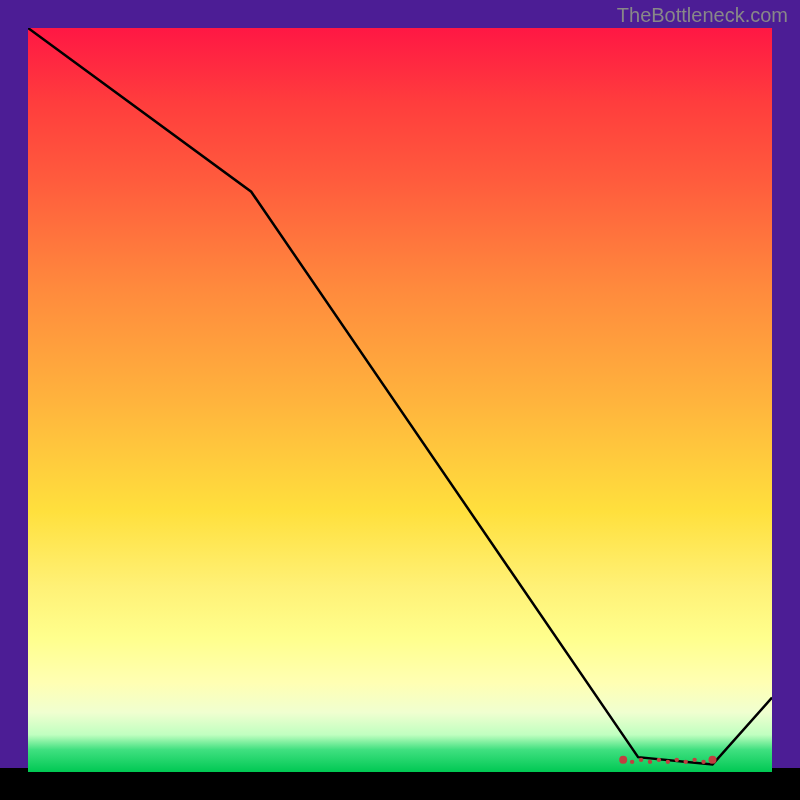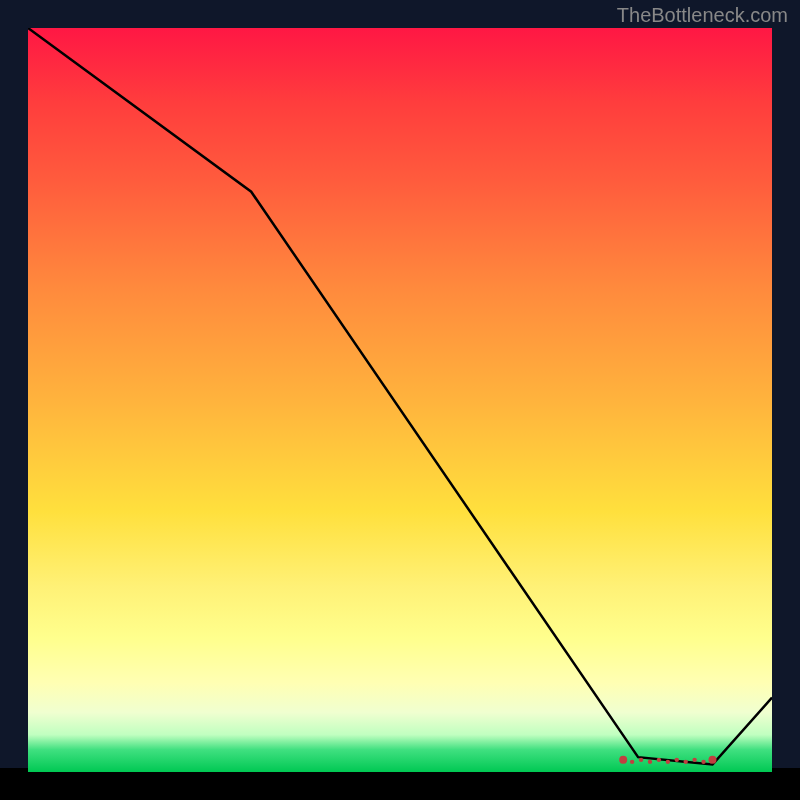--- a/index.html
+++ b/index.html
@@ -8,21 +8,21 @@
     background: #000;
     width: 800px;
     height: 800px;
     overflow: hidden;
     font-family: Arial, sans-serif;
   }
   .chart-container {
     position: relative;
     width: 800px;
     height: 768px;
-    background: #0f172a;
+    background: #4c1d95;
   }
   .watermark {
     position: absolute;
     top: 4px;
     right: 12px;
     color: #888;
     font-size: 20px;
     font-weight: 500;
     z-index: 10;
   }

